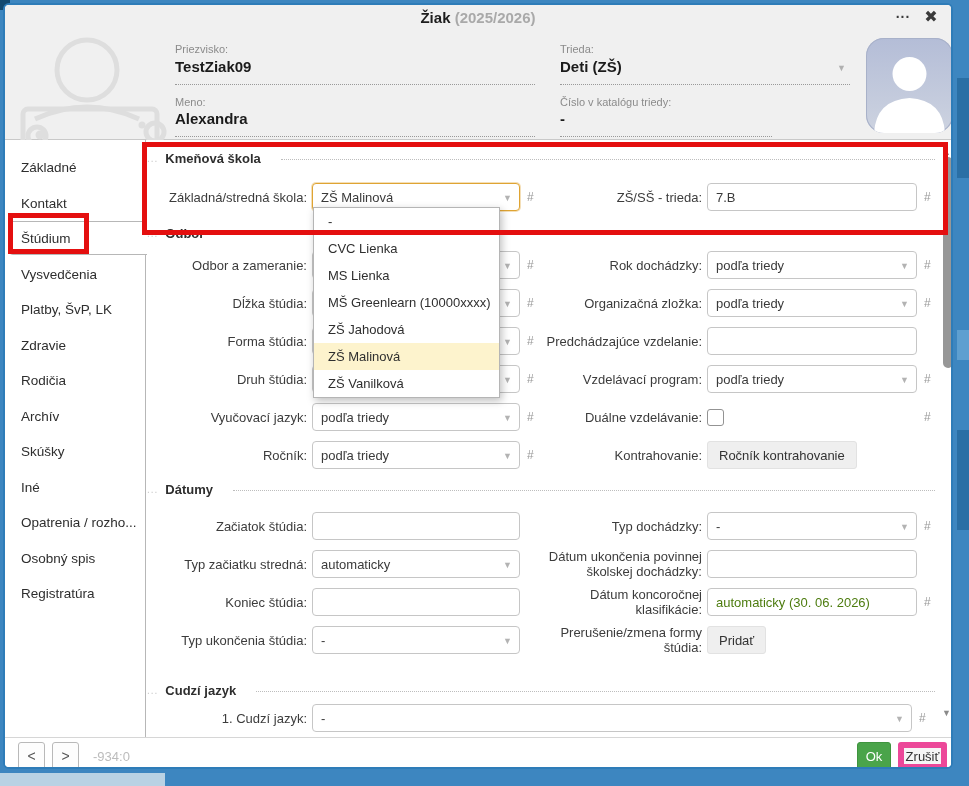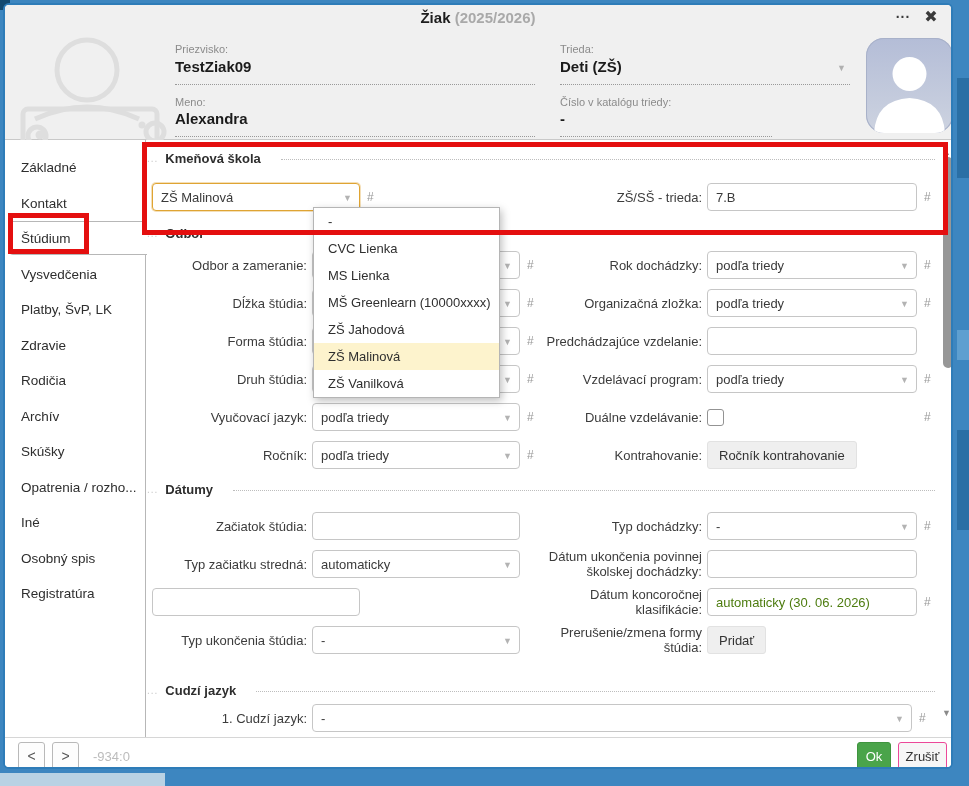--- a/index.html
+++ b/index.html
@@ -82,21 +82,21 @@
   .sb-thumb { position:absolute; left:938px; top:152px; width:10px; height:211px; background:#979797; border-radius:5px; z-index:5; }
 
   
   .footer { position:absolute; left:0; top:732px; width:946px; height:30px; background:#fff; border-top:1px solid #d6d6d6; }
   .nav-btn { position:absolute; top:5px; width:27px; height:28px; background:#fdfdfd; border:1px solid #b9b9b9;
     border-radius:3px; font-size:14px; color:#555; display:flex; align-items:center; justify-content:center; cursor:pointer; }
   .nav-prev { left:13px; } .nav-next { left:47px; }
   .pos-text { position:absolute; left:88px; top:12px; font-size:13px; color:#bcbcbc; }
   .ok-btn { position:absolute; left:852px; top:5px; width:34px; height:28px; background:#4aa44a; border:1px solid #3f943f;
     border-radius:3px; color:#fff; font-size:13px; display:flex; align-items:center; justify-content:center; cursor:pointer; }
-  .cancel-btn { position:absolute; left:893px; top:5px; width:49px; height:28px; background:#f6f6f6; border:1px solid #ec4899;
+  .cancel-btn { position:absolute; left:893px; top:5px; width:49px; height:28px; background:#f6f6f6; border:6px solid #ec4899;
     border-radius:3px; color:#333; font-size:13px; display:flex; align-items:center; justify-content:center; cursor:pointer; }
 
   
   .anno { position:absolute; border:5px solid #e40f0f; z-index:60; pointer-events:none; }
   .anno-main { left:137px; top:137px; width:806px; height:93px; }
   .anno-tab { left:3px; top:208px; width:81px; height:41px; }
 </style>
 </head>
 <body>
 
@@ -149,32 +149,33 @@
   <div class="side-items">
     <div class="side-item">Základné</div>
     <div class="side-item">Kontakt</div>
     <div class="side-item">Štúdium</div>
     <div class="side-item">Vysvedčenia</div>
     <div class="side-item">Platby, ŠvP, LK</div>
     <div class="side-item">Zdravie</div>
     <div class="side-item">Rodičia</div>
     <div class="side-item">Archív</div>
     <div class="side-item">Skúšky</div>
+    <div class="side-item">Iné</div>
     <div class="side-item">Opatrenia / rozho...</div>
-    <div class="side-item">Iné</div>
     <div class="side-item">Osobný spis</div>
     <div class="side-item">Registratúra</div>
   </div>
 
   <div class="section" style="top:145px">
     <span class="sec-dots">...</span>
     <span class="sec-title">Kmeňová škola</span>
     <span class="sec-rule"></span>
   </div>
   <div class="row l" style="top:178px">
+    <div class="lbl">Základná/stredná škola:</div>
     <div class="field w208 focus">
       <span>ZŠ Malinová</span>
       <span class="sarrow">▼</span>
     </div>
     <span class="hash">#</span>
   </div>
   <div class="row r" style="top:178px">
     <div class="lbl">ZŠ/SŠ - trieda:</div>
     <div class="field txt w210">
       <input value="7.B" style="">
@@ -292,20 +293,21 @@
     </div>
   </div>
   <div class="row l" style="top:545px">
     <div class="lbl">Typ začiatku stredná:</div>
     <div class="field w208">
       <span>automaticky</span>
       <span class="sarrow">▼</span>
     </div>
   </div>
   <div class="row l" style="top:583px">
+    <div class="lbl">Koniec štúdia:</div>
     <div class="field txt w208">
       <input value="" style="">
     </div>
   </div>
   <div class="row l" style="top:621px">
     <div class="lbl">Typ ukončenia štúdia:</div>
     <div class="field w208">
       <span>-</span>
       <span class="sarrow">▼</span>
     </div>

